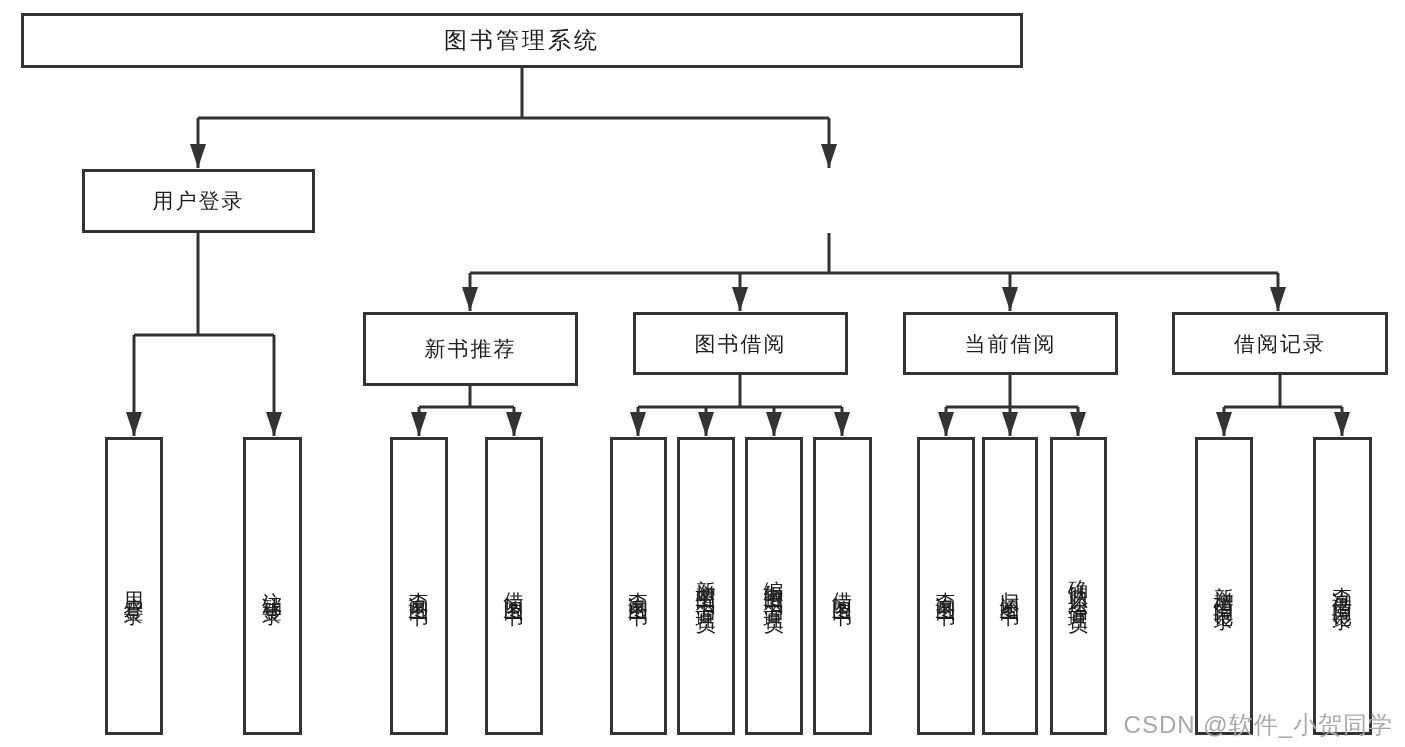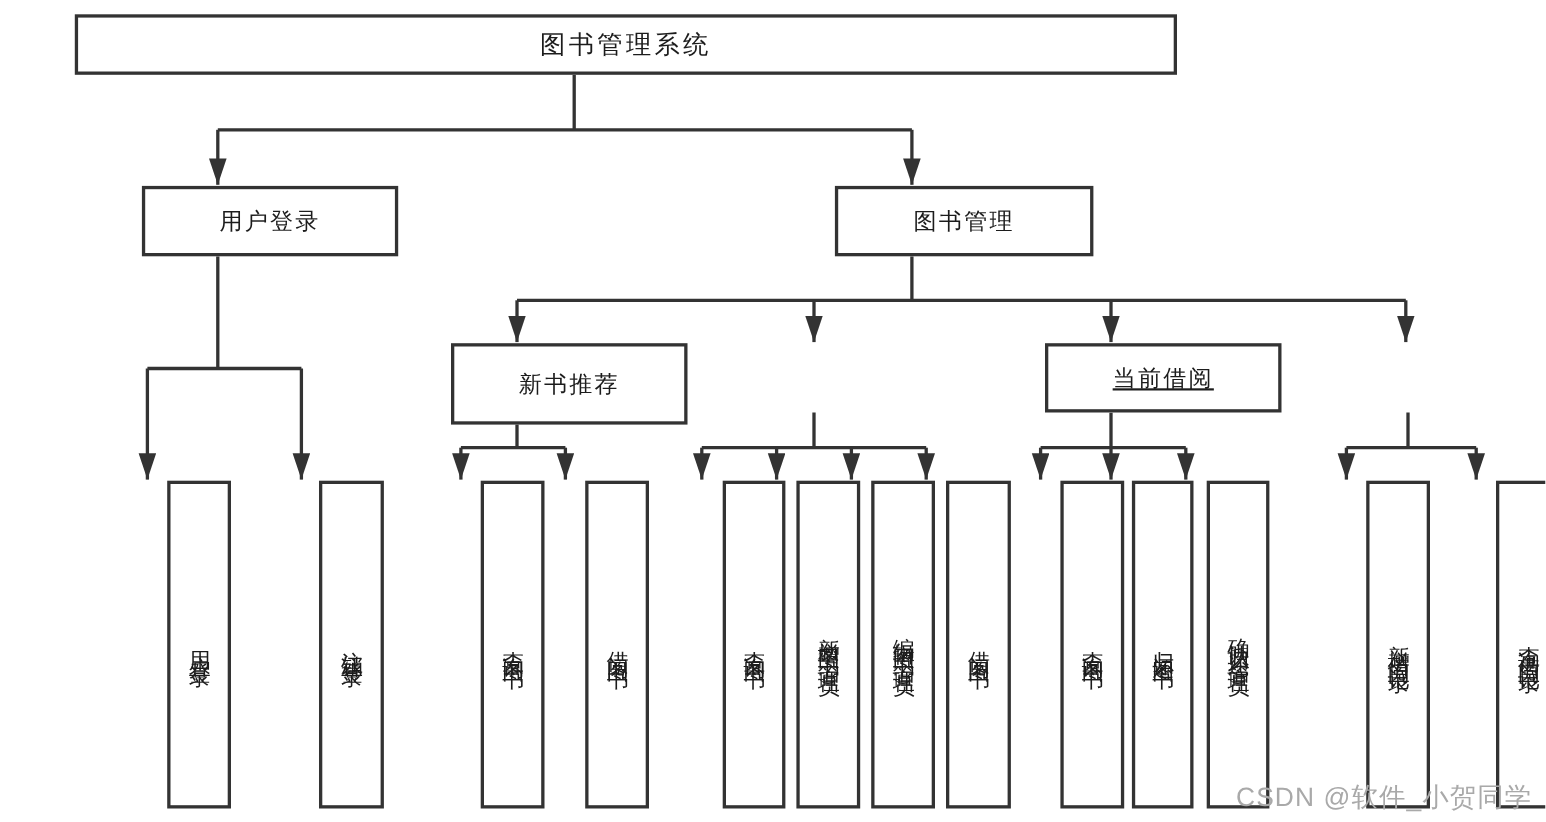--- a/index.html
+++ b/index.html
@@ -13,21 +13,20 @@
   .canvas{position:relative;width:1405px;height:747px;background:var(--bg);overflow:hidden;}
   .connectors{position:absolute;left:0;top:0;width:1405px;height:747px;}
   .connectors .trunk{stroke:var(--line);stroke-width:3;fill:none;}
   .connectors .arrow{stroke:var(--line);stroke-width:3;}
   .connectors .head{fill:var(--line);}
   .node{
     position:absolute;box-sizing:border-box;
     border:3px solid var(--line);background:#fff;
     display:flex;align-items:center;justify-content:center;
     color:var(--text);
-    margin-left:47px;
   }
   .node.h span{font-size:21px;letter-spacing:2px;white-space:nowrap;}
   .node.root span{font-size:23px;letter-spacing:3px;}
   .node.leaf span{
     writing-mode:vertical-rl;text-orientation:mixed;
     font-size:20px;letter-spacing:5px;line-height:1;
   }
   .watermark{
     position:absolute;right:12px;bottom:6px;
     font-size:24px;color:var(--watermark);letter-spacing:1px;
@@ -94,29 +93,32 @@
     </g>
   </svg>
 
   <div class="node h root" style="left:21px;top:13px;width:1002px;height:55px;">
     <span>图书管理系统</span>
   </div>
 
   <div class="node h" style="left:82px;top:169px;width:233px;height:64px;">
     <span>用户登录</span>
   </div>
-  <div class="node h" style="left:712px;top:169px;width:235px;height:64px;">
-    <span>图书管理</span>
-  </div>
 
   <div class="node h" style="left:363px;top:312px;width:215px;height:74px;">
     <span>新书推荐</span>
   </div>
-  <div class="node h" style="left:903px;top:312px;width:215px;height:63px;text-decoration:underline;">
+  <div class="node h" style="left:633px;top:312px;width:215px;height:63px;">
+    <span>图书借阅</span>
+  </div>
+  <div class="node h" style="left:903px;top:312px;width:215px;height:63px;">
     <span>当前借阅</span>
+  </div>
+  <div class="node h" style="left:1172px;top:312px;width:216px;height:63px;">
+    <span>借阅记录</span>
   </div>
 
   <div class="node leaf" style="left:105px;top:437px;width:58px;height:298px;">
     <span>用户登录</span>
   </div>
   <div class="node leaf" style="left:243px;top:437px;width:59px;height:298px;">
     <span>注销登录</span>
   </div>
 
   <div class="node leaf" style="left:390px;top:437px;width:58px;height:298px;">

